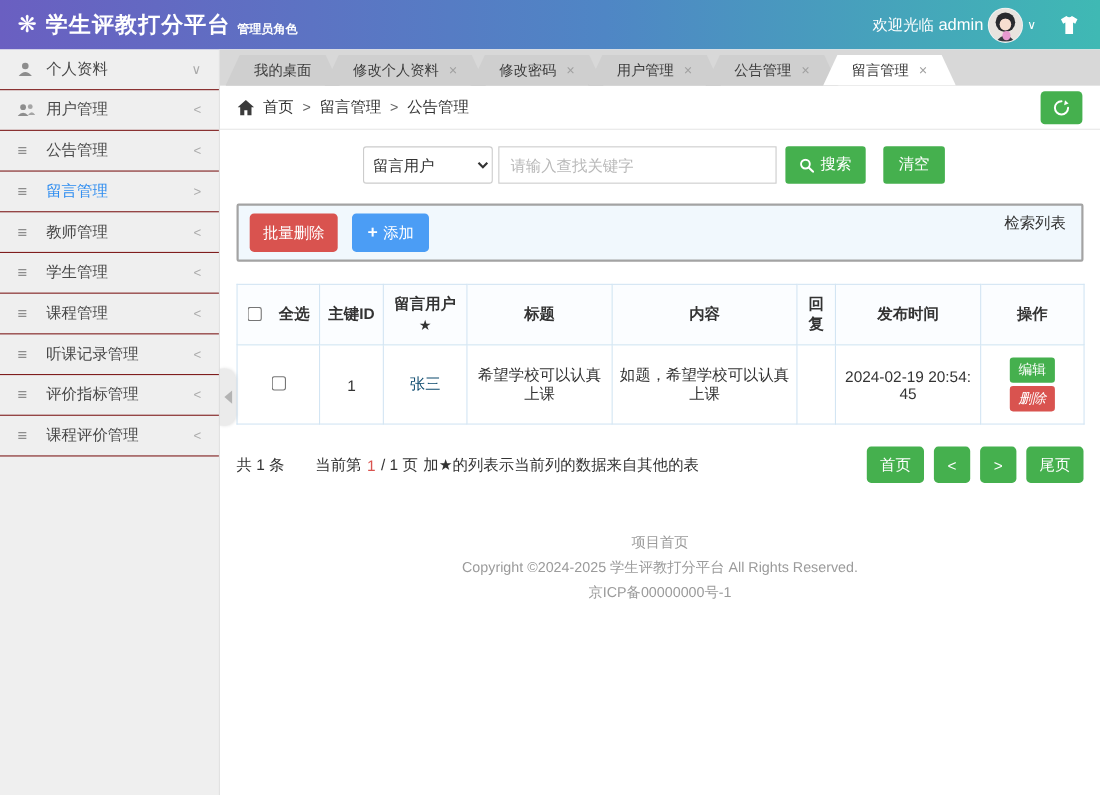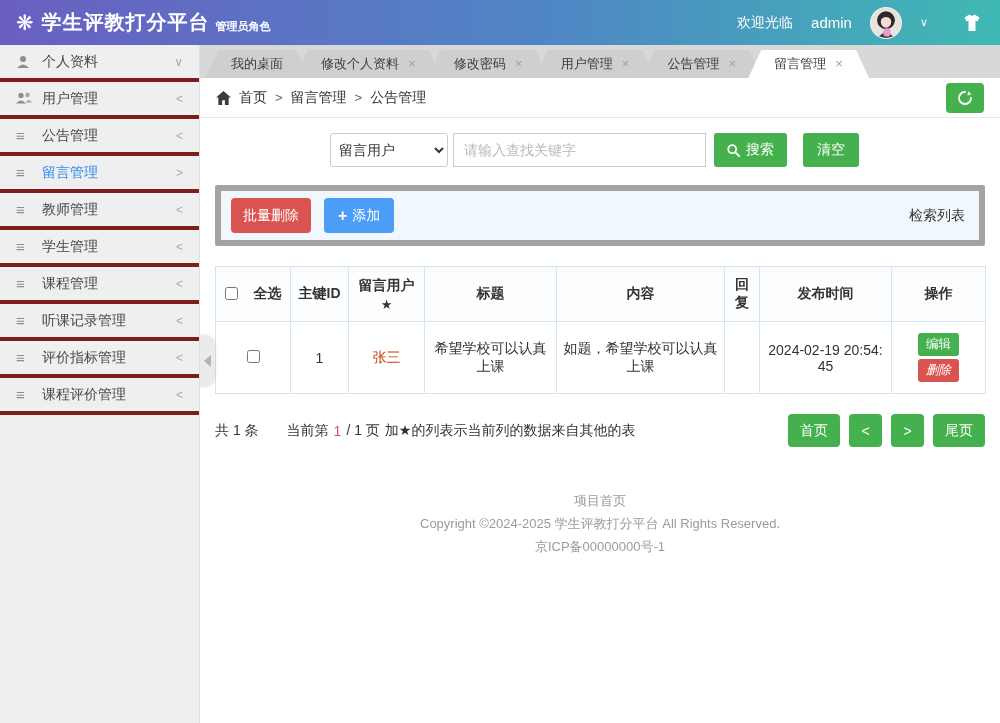--- a/index.html
+++ b/index.html
@@ -5,35 +5,35 @@
   * { box-sizing: border-box; margin: 0; padding: 0; }
   html,body { width:1000px; height:723px; overflow:hidden; background:#fff;
     font-family:"Liberation Sans","DejaVu Sans",sans-serif; }
 
   
   .topbar { height:45px; background:linear-gradient(90deg,#6a5fc1 0%,#4f86c5 55%,#3fb9b4 100%);
     display:flex; align-items:center; padding:0 16px; color:#fff; }
   .logo-icon { font-size:21px; margin-right:8px; line-height:1; }
   .app-title { font-size:20px; font-weight:700; letter-spacing:1px; }
   .role-badge { font-size:11px; font-weight:700; margin-left:6px; margin-top:8px; }
-  .topbar-right { margin-left:auto; display:flex; align-items:center; gap:18px; }
+  .topbar-right { margin-left:auto; display:flex; align-items:center; gap:4px; }
   .welcome { font-size:14px; }
   .username { font-size:15px; }
   .avatar { width:32px; height:32px; border-radius:50%; overflow:hidden; background:#ddd;
     border:1px solid rgba(255,255,255,.6); cursor:pointer; }
   .caret-down { font-size:11px; color:#fff; cursor:pointer; }
   .tshirt { width:24px; height:24px; margin-left:14px; cursor:pointer; }
 
   
   .app { display:flex; position:relative; height:678px; }
 
   
   .sidebar { width:200px; background:#efefef; flex-shrink:0; border-right:1px solid #e2e2e2; }
   .side-item { height:37px; display:flex; align-items:center; padding:0 16px;
-    border-bottom:4px solid #7f1d1d; font-size:14px; color:#484848; cursor:pointer; }
+    border-bottom:1px solid #7f1d1d; font-size:14px; color:#484848; cursor:pointer; }
   .side-item .s-icon { width:22px; color:#8d8d8d; font-size:15px; display:flex; align-items:center; }
   .side-item .s-label { margin-left:4px; }
   .side-item .s-arrow { margin-left:auto; color:#a9a9a9; font-size:12px; }
   .side-item.active .s-label { color:#2d8cf0; }
   .collapse-handle { position:absolute; left:200px; top:290px; width:14px; height:52px;
     background:#ebebeb; border-radius:0 10px 10px 0; box-shadow:1px 0 3px rgba(0,0,0,.12);
     display:flex; align-items:center; justify-content:center; cursor:pointer; }
   .collapse-handle .tri { width:0; height:0; border-top:6px solid transparent;
     border-bottom:6px solid transparent; border-right:7px solid #b3b3b3; }
 
@@ -69,34 +69,34 @@
   .keyword-input { height:34px; width:253px; border:1px solid #ccc; margin-left:5px;
     padding:0 10px; font-size:14px; color:#333; outline:none;
     font-family:"Liberation Sans","DejaVu Sans",sans-serif; }
   .keyword-input::placeholder { color:#b9b9b9; }
   .btn { border:none; color:#fff; cursor:pointer; font-size:14px; border-radius:3px;
     display:inline-flex; align-items:center; justify-content:center;
     font-family:"Liberation Sans","DejaVu Sans",sans-serif; }
   .search-btn { height:34px; padding:0 13px; margin-left:8px; background:var(--green); gap:6px; }
   .clear-btn { height:34px; padding:0 14px; margin-left:16px; background:var(--green); }
 
-  .action-row { display:flex; align-items:center; background:#f1f8fd;
-    border:6px solid #a3a3a3; border-radius:2px; padding:7px 10px; }
+  .action-row { display:flex; background:#f1f8fd;
+    border:2px solid #a3a3a3; border-radius:2px; padding:7px 10px; }
   .batch-delete-btn { height:35px; padding:0 12px; background:var(--red); border-radius:4px; }
   .add-btn { height:35px; padding:0 14px; background:var(--blue); border-radius:4px; margin-left:13px; gap:5px; }
   .add-plus { font-size:16px; font-weight:700; line-height:1; }
   .list-title { margin-left:auto; font-size:14px; color:#333; padding-right:4px; }
 
   table.grid { width:100%; border-collapse:collapse; margin-top:20px; table-layout:fixed;
     font-size:14px; color:#333; }
   .grid th, .grid td { border:1px solid #d3e5f3; text-align:center; vertical-align:middle; padding:8px 5px; }
   .grid th { background:#fbfdff; font-weight:700; height:55px; }
   .grid td { height:62px; background:#fff; }
   .star { display:block; font-size:13px; margin-top:2px; }
-  .cell-user { color:#c2410c;margin-left:43px; }
+  .cell-user { color:#0c4a6e;margin-left:43px; }
   .cell-time { word-break:break-all; }
   .row-btn { display:block; margin:3px auto; padding:3px 8px; font-size:12.5px; border-radius:3px; }
   .edit-btn { background:var(--green); }
   .delete-btn { background:var(--red);font-style:italic; }
   .selall { display:inline-flex; align-items:center; gap:16px; }
 
   .pager-row { display:flex; align-items:center; margin-top:20px; font-size:14px; color:#333; }
   .pager-info { display:flex; align-items:center; }
   .pager-total { margin-right:28px; }
   .pager-cur { color:#d9534f; margin:0 5px; }

